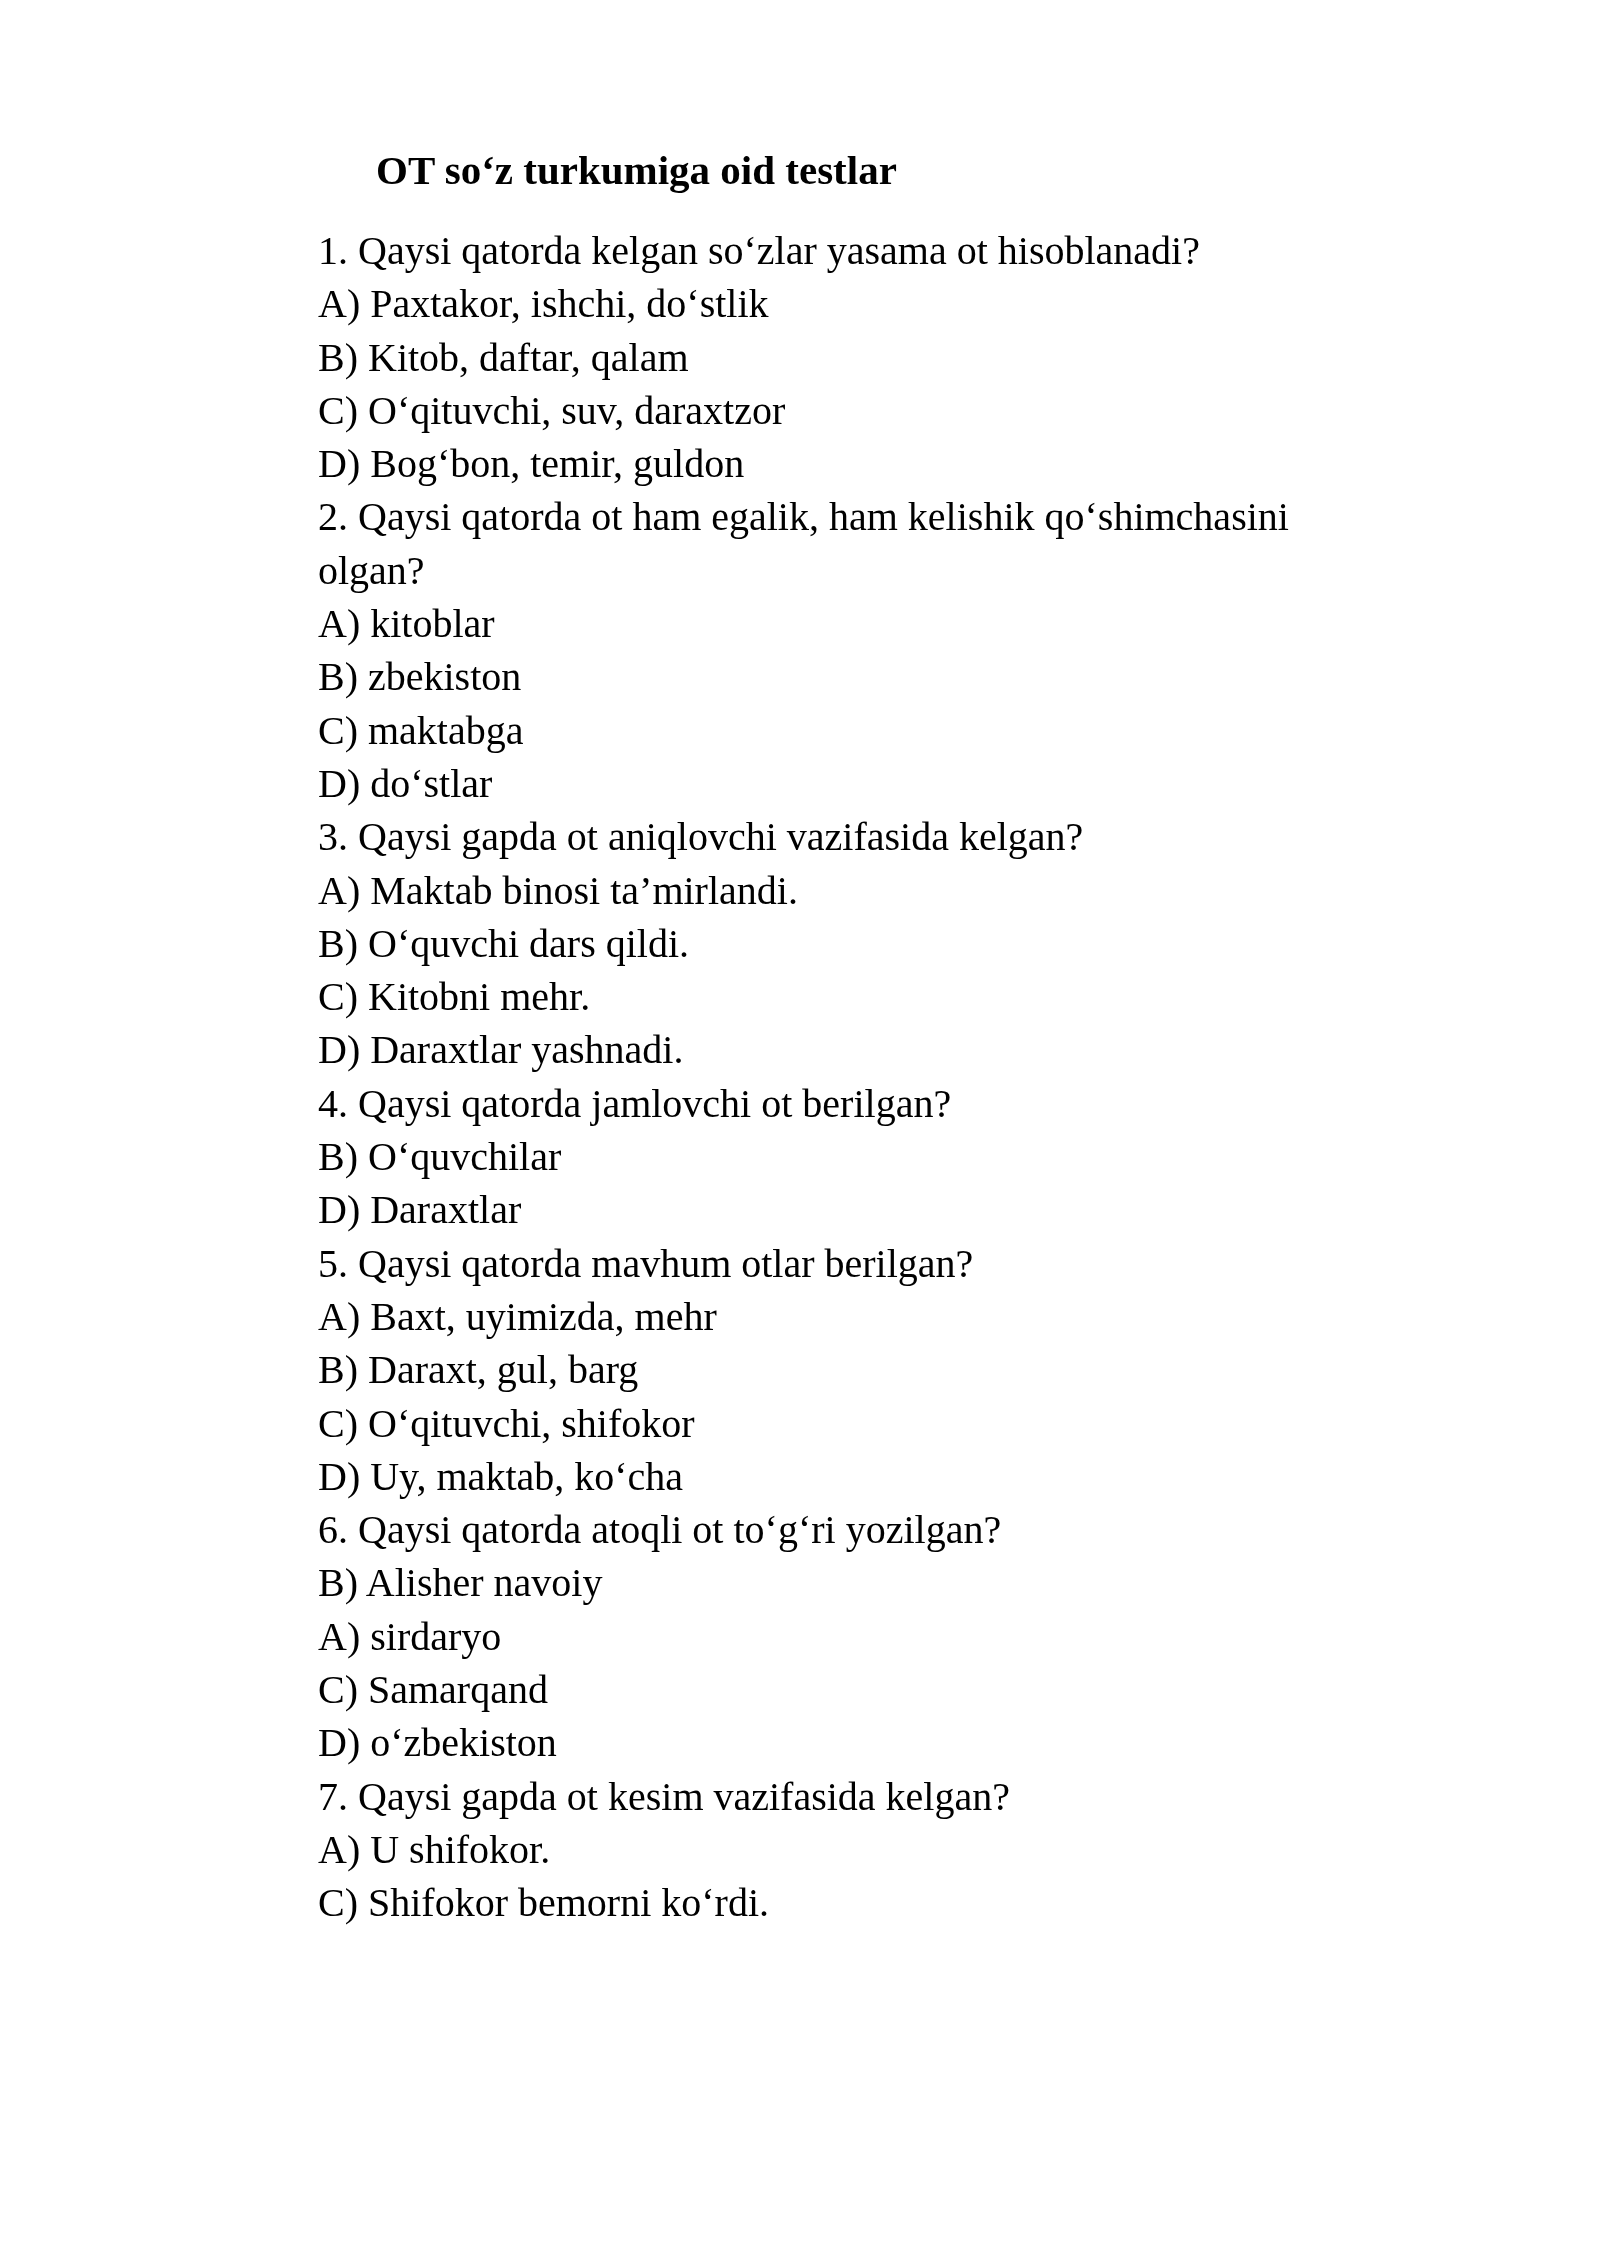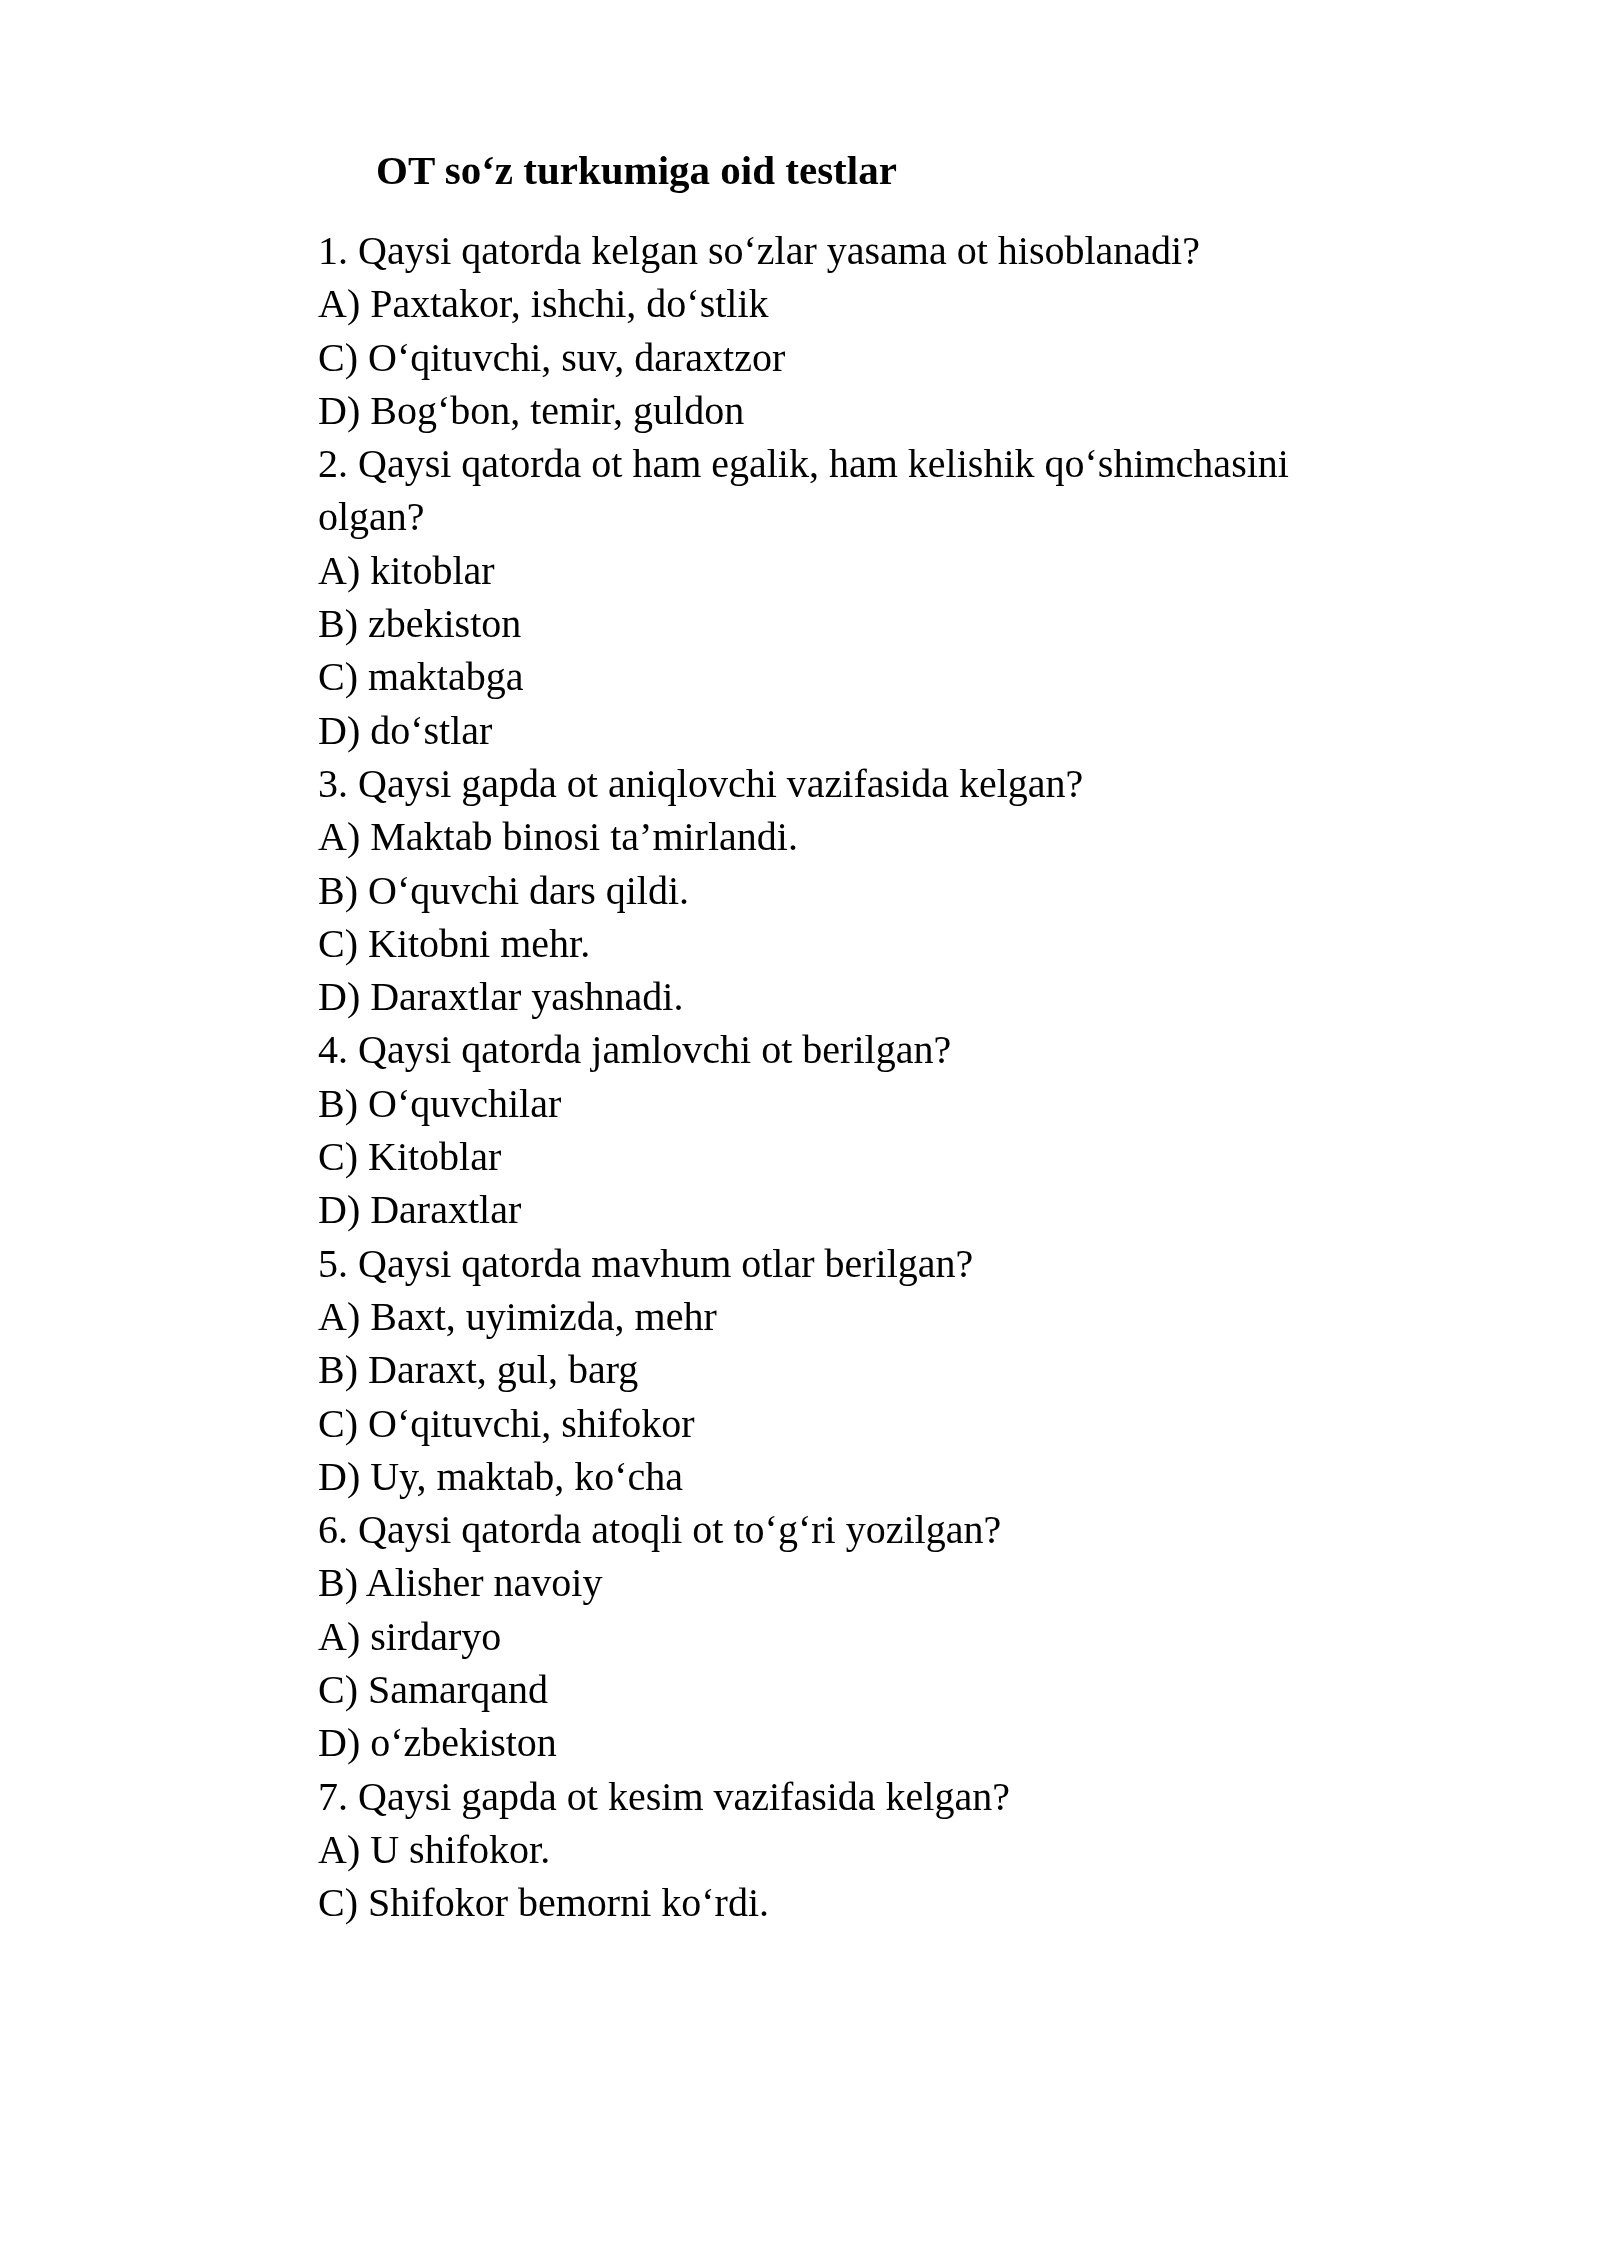--- a/index.html
+++ b/index.html
@@ -42,20 +42,21 @@
 <body>
 
 <div class="page">
   <div class="content">
 
     <h1 class="doc-title">OT so‘z turkumiga oid testlar</h1>
 
     <div class="q-block">
       <p class="line"><span>1.</span> <span>Qaysi qatorda kelgan so‘zlar yasama ot hisoblanadi?</span></p>
       <p class="line"><span>A)</span> <span>Paxtakor, ishchi, do‘stlik</span></p>
+      <p class="line"><span>B)</span> <span>Kitob, daftar, qalam</span></p>
       <p class="line"><span>C)</span> <span>O‘qituvchi, suv, daraxtzor</span></p>
       <p class="line"><span>D)</span> <span>Bog‘bon, temir, guldon</span></p>
     </div>
 
     <div class="q-block">
       <p class="line"><span>2.</span> <span>Qaysi qatorda ot ham egalik, ham kelishik qo‘shimchasini olgan?</span></p>
       <p class="line"><span>A)</span> <span>kitoblar</span></p>
       <p class="line"><span>B)</span> <span>zbekiston</span></p>
       <p class="line"><span>C)</span> <span>maktabga</span></p>
       <p class="line"><span>D)</span> <span>do‘stlar</span></p>
@@ -65,21 +66,20 @@
       <p class="line"><span>3.</span> <span>Qaysi gapda ot aniqlovchi vazifasida kelgan?</span></p>
       <p class="line"><span>A)</span> <span>Maktab binosi ta’mirlandi.</span></p>
       <p class="line"><span>B)</span> <span>O‘quvchi dars qildi.</span></p>
       <p class="line"><span>C)</span> <span>Kitobni mehr.</span></p>
       <p class="line"><span>D)</span> <span>Daraxtlar yashnadi.</span></p>
     </div>
 
     <div class="q-block">
       <p class="line"><span>4.</span> <span>Qaysi qatorda jamlovchi ot berilgan?</span></p>
       <p class="line"><span>B)</span> <span>O‘quvchilar</span></p>
-      <p class="line"><span>C)</span> <span>Kitoblar</span></p>
       <p class="line"><span>D)</span> <span>Daraxtlar</span></p>
     </div>
 
     <div class="q-block">
       <p class="line"><span>5.</span> <span>Qaysi qatorda mavhum otlar berilgan?</span></p>
       <p class="line"><span>A)</span> <span>Baxt, uyimizda, mehr</span></p>
       <p class="line"><span>B)</span> <span>Daraxt, gul, barg</span></p>
       <p class="line"><span>C)</span> <span>O‘qituvchi, shifokor</span></p>
       <p class="line"><span>D)</span> <span>Uy, maktab, ko‘cha</span></p>
     </div>

